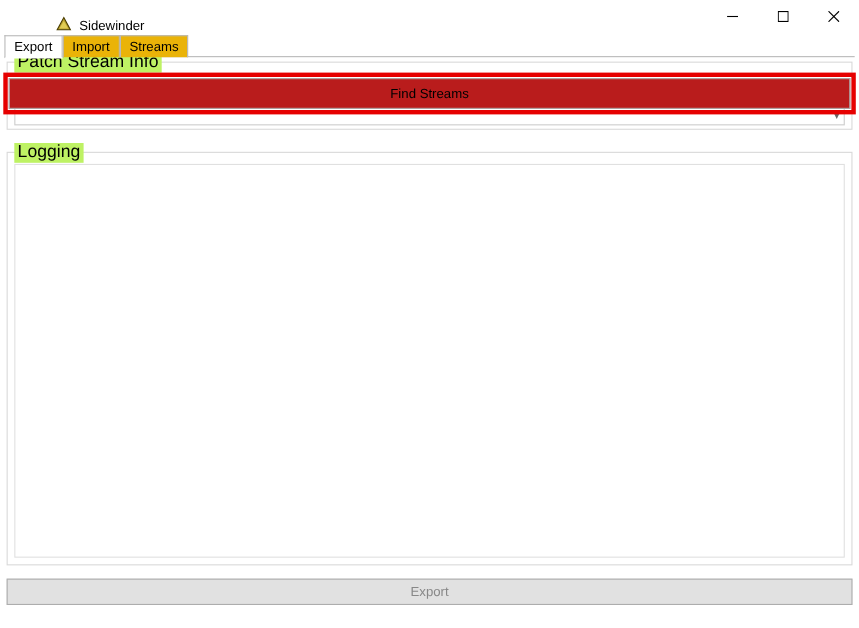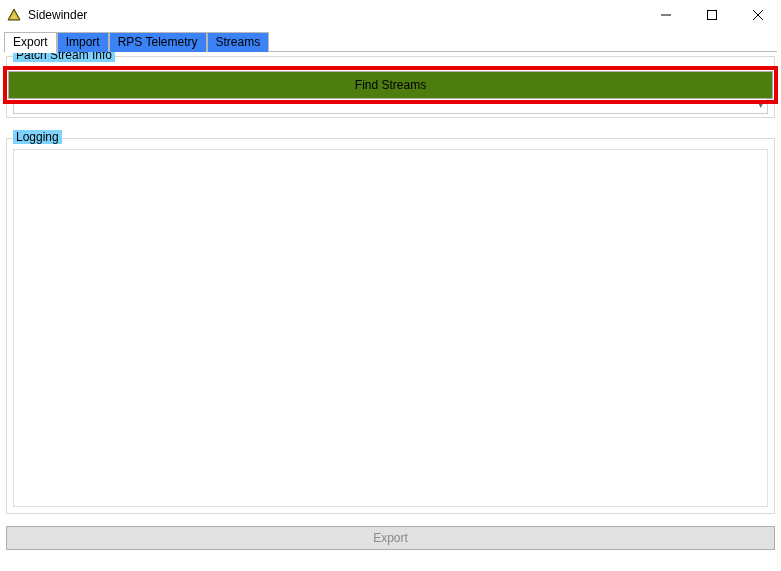--- a/index.html
+++ b/index.html
@@ -12,22 +12,23 @@
     width: 781px;
     height: 571px;
     overflow: hidden;
     position: relative;
   }
 
   
   .titlebar {
     height: 30px;
     display: flex;
-    align-items: center;
+    align-items: flex-end;
     padding-left: 6px;
+    margin-left: 44px;
   }
   .titlebar .app-icon {
     width: 16px;
     height: 16px;
     margin-right: 6px;
     display: inline-flex;
     align-items: center;
     justify-content: center;
   }
   .titlebar .title {
@@ -61,21 +62,21 @@
     content: "";
     position: absolute;
     left: 0; right: 0; bottom: 0;
     height: 1px;
     background: #b9b9b9;
     z-index: 0;
   }
   .tab {
     border: 1px solid #b9b9b9;
     border-bottom: none;
-    background: #3b82f6;
+    background: #eab308;
     padding: 2px 8px 3px 8px;
     font-size: 12px;
     margin-right: 0;
     position: relative;
     z-index: 1;
     cursor: default;
   }
   .tab.active {
     background: #ffffff;
     border-bottom: 1px solid #ffffff;
@@ -92,42 +93,42 @@
   .group {
     border: 1px solid #d9d9d9;
     position: relative;
     padding: 10px 6px 6px 6px;
     margin-bottom: 6px;
   }
   .group > .legend {
     position: absolute;
     top: -9px;
     left: 6px;
-    background: #7dd3fc;
+    background: #bef264;
     padding: 0 3px;
-    font-size: 12px;
+    font-size: 16px;
     text-align: center;
   }
 
   .group.patch-stream { height: 62px; }
 
   
   .highlight-box {
     border: 4px solid #e60000;
     padding: 1px;
     position: absolute;
     left: 3px;
     right: 3px;
     top: 66px;
     z-index: 5;
   }
   .find-streams-btn {
     width: 100%;
     height: 28px;
-    background: #4d7c0f;
+    background: #b91c1c;
     border: 1px solid #adadad;
     font-size: 12px;
     font-family: inherit;
     cursor: default;
     display: flex;
     align-items: center;
     justify-content: center;
   }
 
   
@@ -202,21 +203,20 @@
           <line x1="10" y1="0" x2="0" y2="10" stroke="#000" stroke-width="1"></line>
         </svg>
     </div>
   </div>
 </div>
 
 <div class="tabstrip-wrap">
   <div class="tabstrip">
     <div class="tab active">Export</div>
     <div class="tab">Import</div>
-    <div class="tab">RPS Telemetry</div>
     <div class="tab">Streams</div>
   </div>
 </div>
 
 <div class="tabpage">
 
   <div class="group patch-stream">
     <span class="legend">Patch Stream Info</span>
 
     <div class="stream-dropdown">

